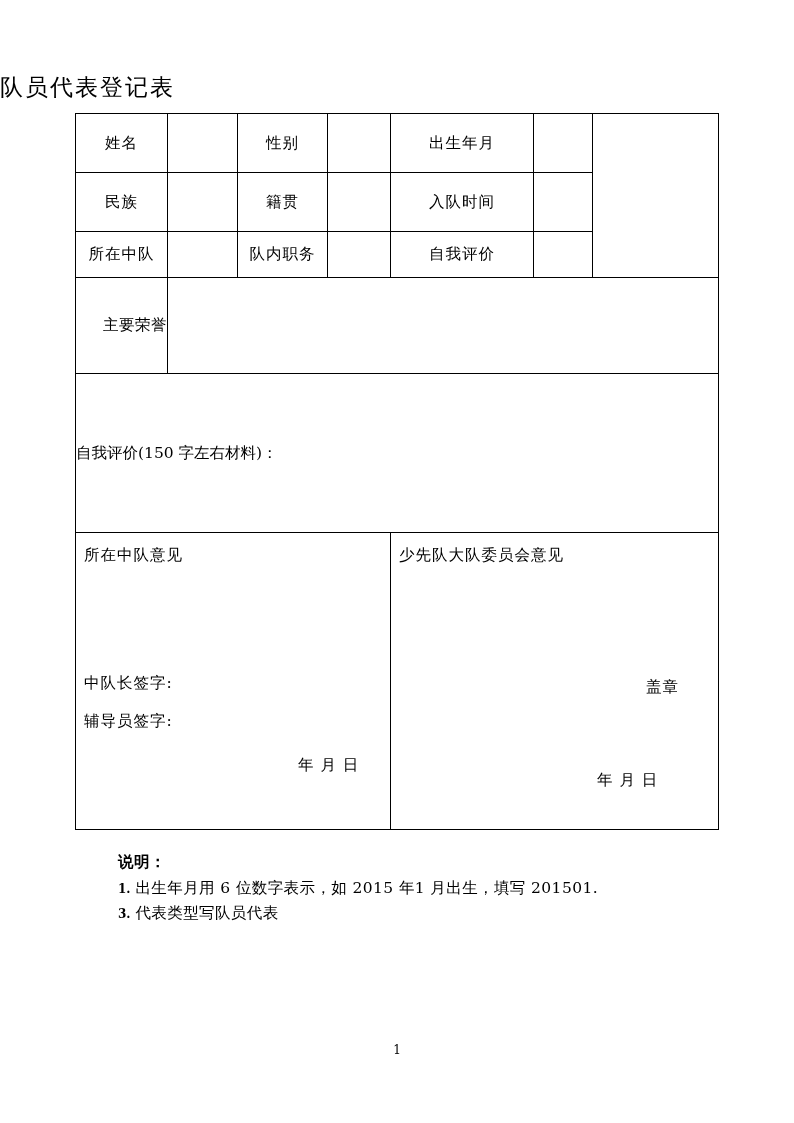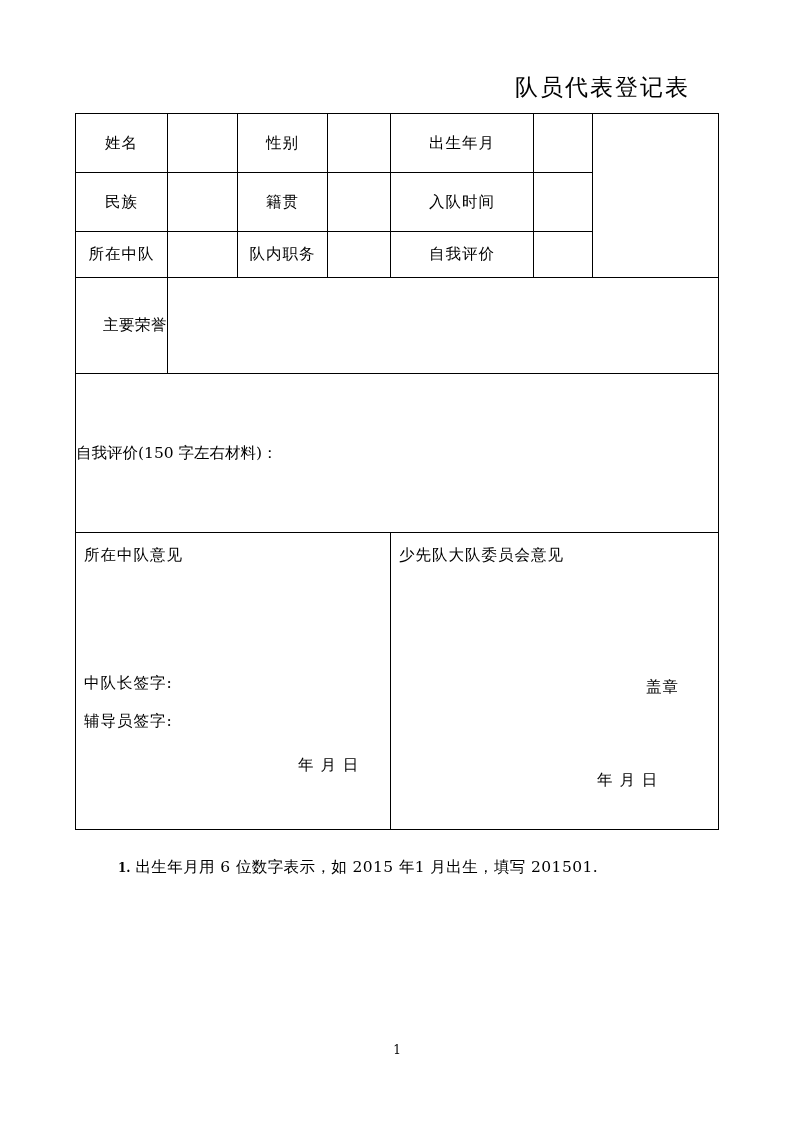--- a/index.html
+++ b/index.html
@@ -19,21 +19,21 @@
     overflow: hidden;
     box-sizing: border-box;
   }
 
   
   .doc-title {
     position: absolute;
     left: 0;
     top: 72px;
     width: 690px;
-    text-align: right;
+    text-align: left;
     font-size: 23px;
     letter-spacing: 2px;
     font-family: "DejaVu Serif", "Liberation Serif", serif;
     white-space: nowrap;
   }
 
   
   .form-table {
     position: absolute;
     left: 75px;
@@ -240,21 +240,26 @@
             <span class="op-title">少先队大队委员会意见</span>
             <span class="seal">盖章</span>
             <span class="date-right">年    月    日</span>
           </div>
         </td>
       </tr>
     </tbody>
   </table>
 
   <div class="notes">
+    <div class="notes-head">说明：</div>
     <div class="note-row">
       <span class="note-num">1.</span>
       <span class="note-txt">出生年月用 6 位数字表示，如 2015 年1 月出生，填写 201501.</span>
     </div>
+    <div class="note-row">
+      <span class="note-num">3.</span>
+      <span class="note-txt">代表类型写队员代表</span>
+    </div>
   </div>
 
   <div class="page-no">1</div>
 
 </div>
 
 </body></html>

